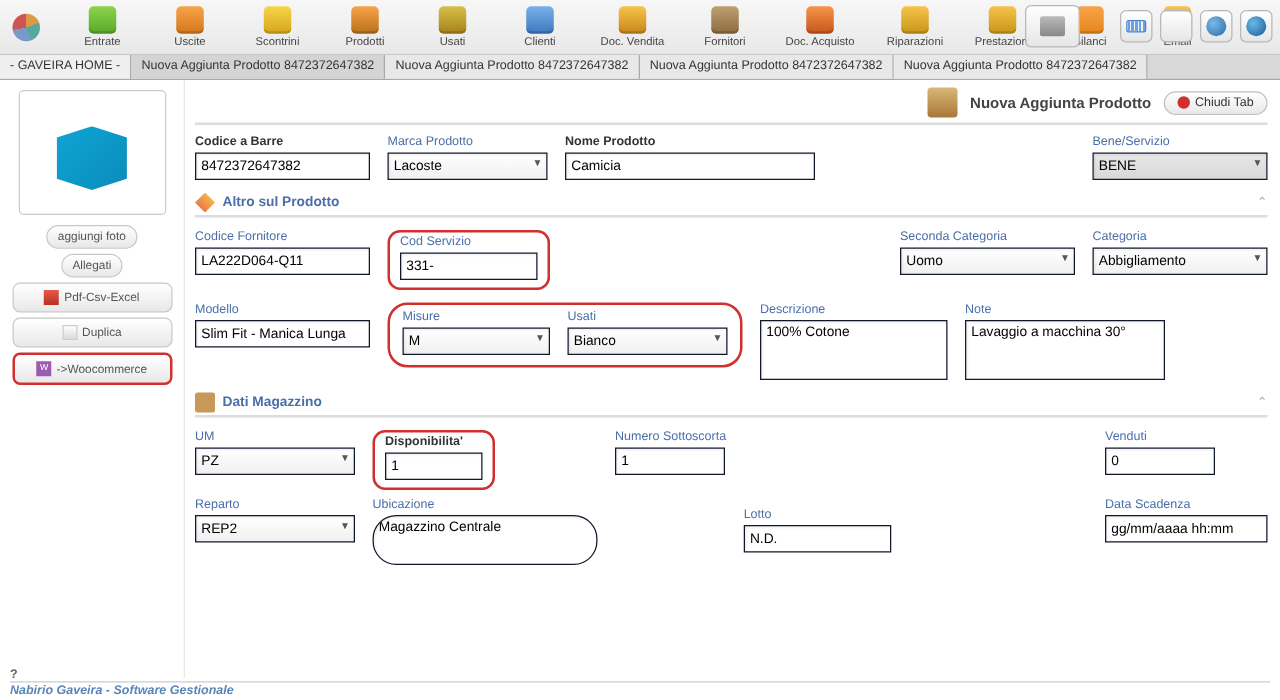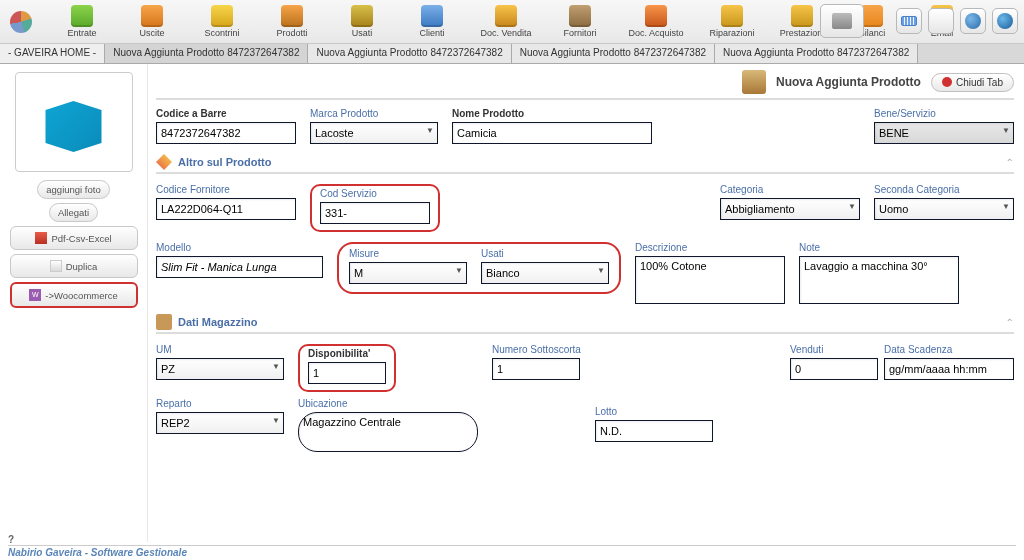--- a/index.html
+++ b/index.html
@@ -219,33 +219,33 @@
           <input class="inp" style="width: 140px;" value="LA222D064-Q11">
         </div>
       <div class="hlbox small" style="display:inline-block">
         <div class="fld">
             <span class="lbl">Cod Servizio</span>
             <input class="inp" style="width: 110px;" value="331-">
           </div>
       </div>
       <div style="flex:1"></div>
       <div class="fld">
+          <span class="lbl">Seconda Categoria</span>
+          <span class="selw"><input class="sel" style="width: 140px;" value="Uomo"></span>
+        </div>
+      <div class="fld">
           <span class="lbl">Categoria</span>
           <span class="selw"><input class="sel" style="width: 140px;" value="Abbigliamento"></span>
         </div>
-      <div class="fld">
-          <span class="lbl">Seconda Categoria</span>
-          <span class="selw"><input class="sel" style="width: 140px;" value="Uomo"></span>
-        </div>
     </div>
 
     <div class="row" style="align-items:flex-start">
       <div class="fld">
           <span class="lbl">Modello</span>
-          <input class="inp" style="width: 167px; font-style: italic;" value="Slim Fit - Manica Lunga">
+          <input class="inp" style="width: 140px;" value="Slim Fit - Manica Lunga">
         </div>
       <div class="hlbox" style="display:flex;gap:14px">
         <div class="fld">
             <span class="lbl">Misure</span>
             <span class="selw"><input class="sel" style="width: 118px;" value="M"></span>
           </div>
         <div class="fld">
             <span class="lbl">Usati</span>
             <span class="selw"><input class="sel" style="width: 128px;" value="Bianco"></span>
           </div>
@@ -293,21 +293,21 @@
           <span class="lbl">Numero Sottoscorta</span>
           <input class="inp" style="width: 88px;" value="1">
         </div>
       <div style="display:flex;flex-direction:column;gap:18px">
         <div style="height:44px"></div>
         <div class="fld">
             <span class="lbl">Lotto</span>
             <input class="inp" style="width: 118px;" value="N.D.">
           </div>
       </div>
-      <div style="display:flex;flex-direction:row;gap:6px;margin-left:auto">
+      <div style="display:flex;flex-direction:column;gap:18px;margin-left:auto">
         <div class="fld">
             <span class="lbl">Venduti</span>
             <input class="inp" style="width: 88px;" value="0">
           </div>
         <div class="fld">
             <span class="lbl">Data Scadenza</span>
             <input class="inp" style="width: 130px;" value="gg/mm/aaaa hh:mm">
           </div>
       </div>
     </div>

